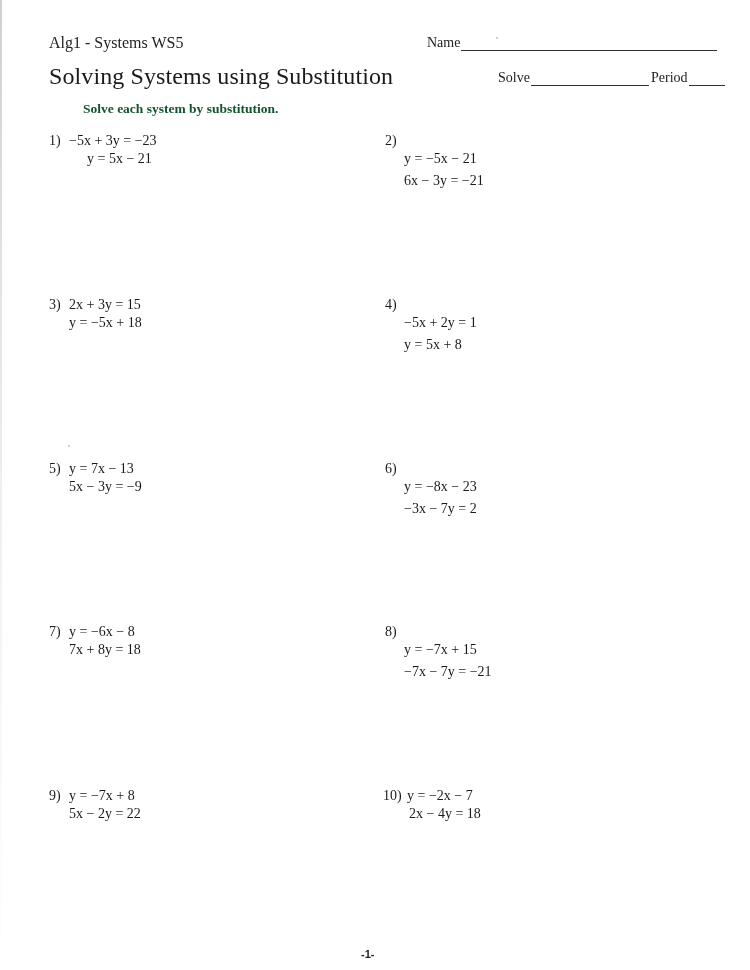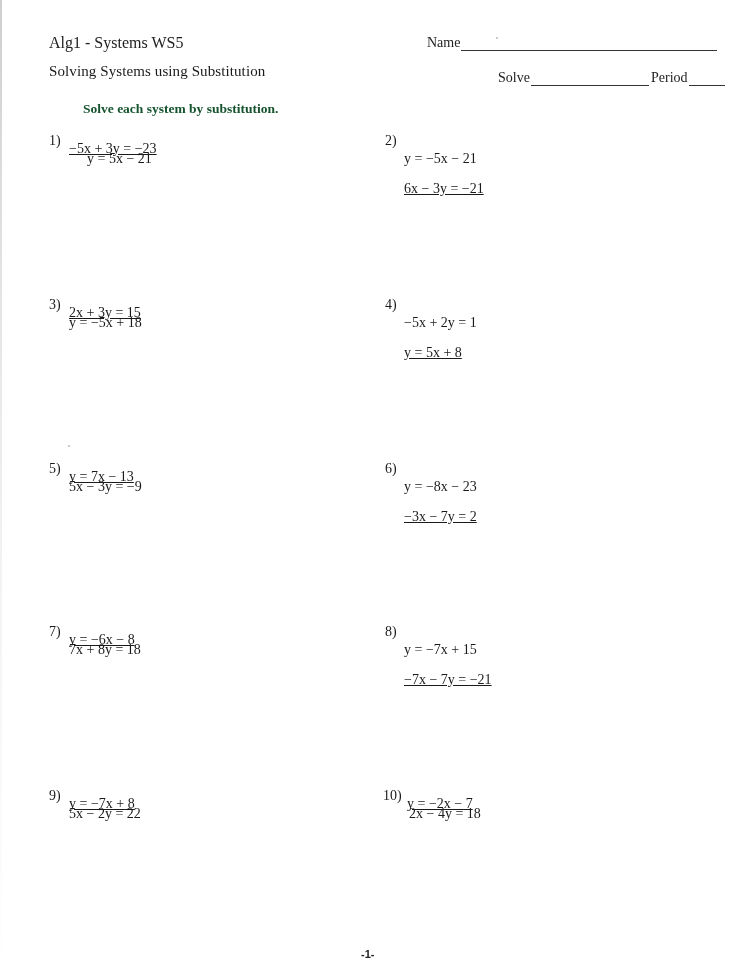--- a/index.html
+++ b/index.html
@@ -23,21 +23,21 @@
     }
     .course-label {
       position: absolute;
       left: 49px; top: 34px;
       font-size: 16px;
       color: #222;
     }
     .title {
       position: absolute;
       left: 49px; top: 63px;
-      font-size: 15px;
+      font-size: 24px;
       color: #1a1a1a;
       letter-spacing: 0.1px;
     }
     .instructions {
       position: absolute;
       left: 49px; top: 101px;
       font-size: 13.5px;
       font-weight: bold;
       color: #14532d;
       margin-left: 34px;
@@ -68,23 +68,22 @@
       line-height: 18px;
       color: #1a1a1a;
     }
     .problem .num {
       position: absolute;
       left: 0; top: 0;
       white-space: nowrap;
     }
     .problem .eq1 {
       position: absolute;
-      top: 8px;
+      top: 0;
       white-space: nowrap;
-      text-decoration: underline;
     }
     .problem .eq2 {
       position: absolute;
       top: 18px;
       white-space: nowrap;
     }
     .problem .eq1, .problem .eq2 {
       font-style: normal;
     }
     .p-left .eq1 { left: 20px; }

